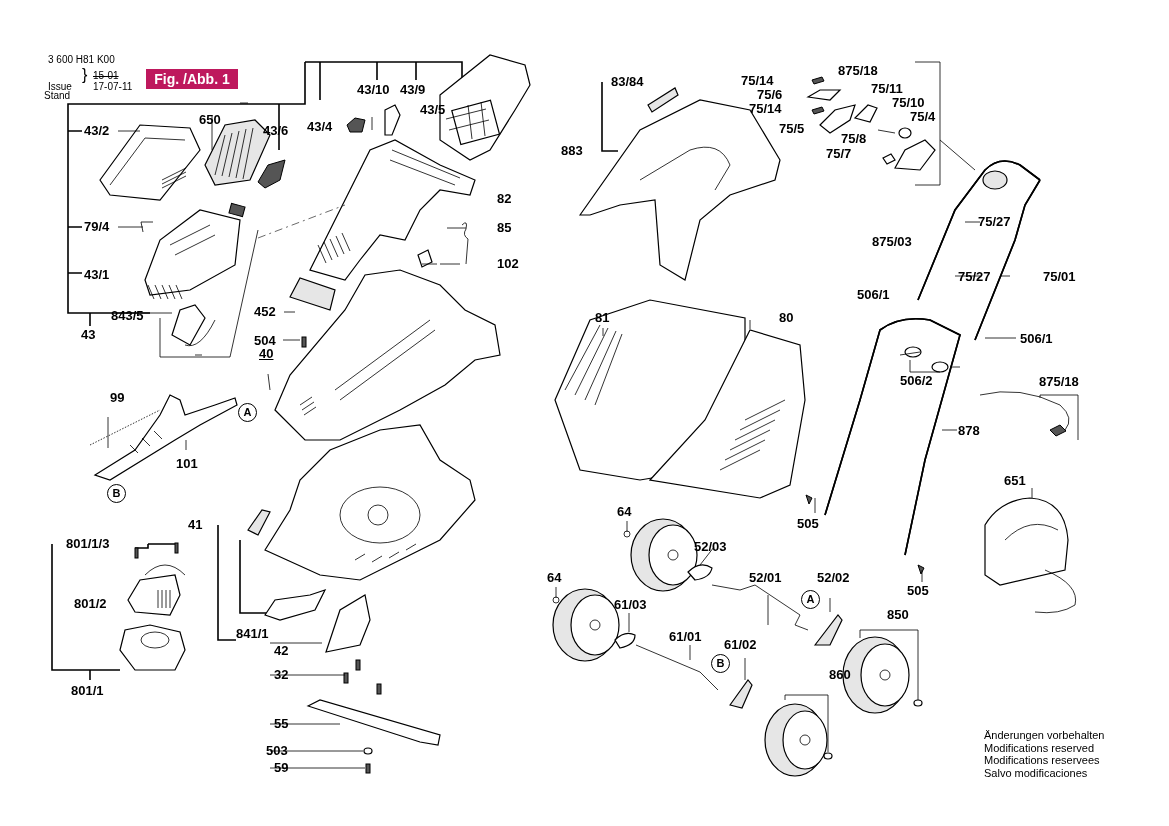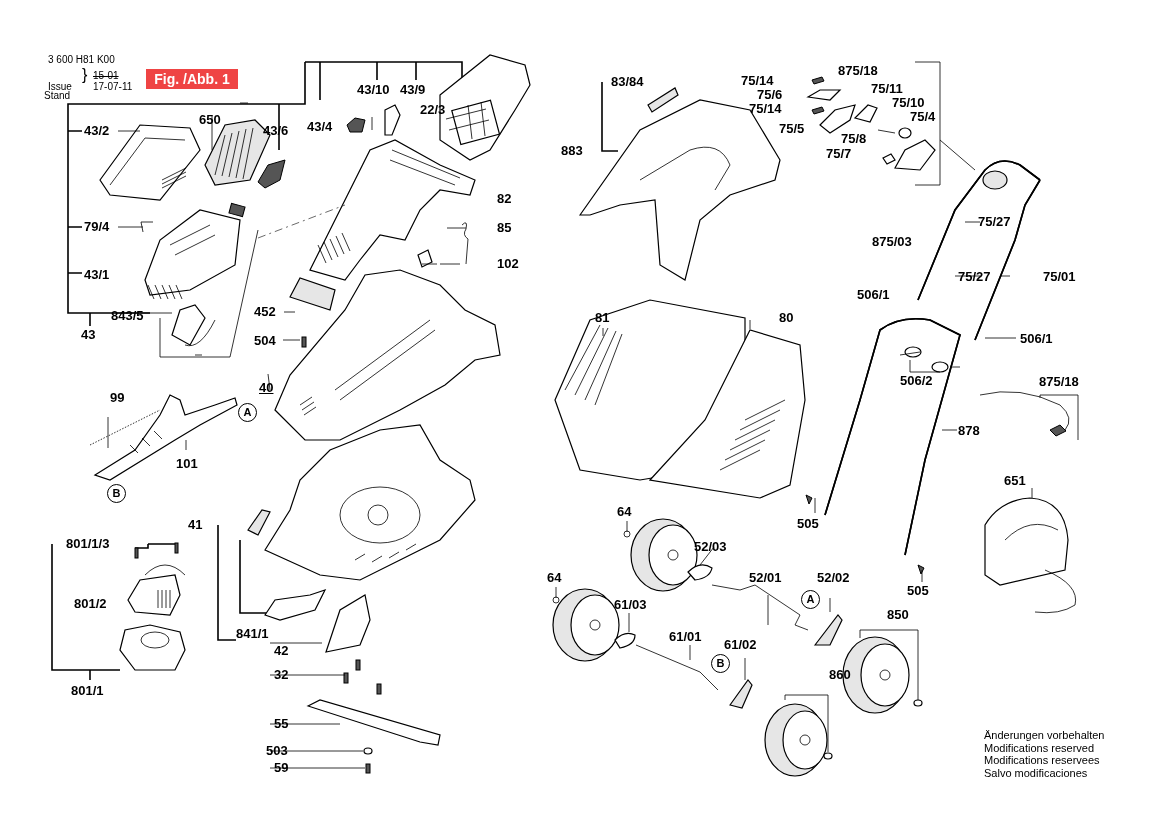--- a/index.html
+++ b/index.html
@@ -1,20 +1,20 @@
 <!DOCTYPE html>
 <html><head>
 <meta charset="utf-8">
 <style>
   html, body { margin: 0; padding: 0; background: #ffffff; }
   body { width: 1169px; height: 826px; position: relative; overflow: hidden;
          font-family: "Liberation Sans", sans-serif; color: #000; }
   .hdr { position: absolute; font-size: 10px; line-height: 11px; }
   .figbox { position: absolute; left: 146px; top: 69px; width: 92px; height: 20px;
-            background: #ef4444; color: #fff; font-weight: bold; font-size: 14px;
+            background: #be185d; color: #fff; font-weight: bold; font-size: 14px;
             line-height: 20px; text-align: center; }
   .lbl { position: absolute; font-weight: bold; font-size: 13px; line-height: 14px;
          white-space: nowrap; }
   .circ { position: absolute; width: 17px; height: 17px; border: 1.3px solid #000;
           border-radius: 50%; font-size: 11px; font-weight: bold; line-height: 17px;
           text-align: center; background: #fff; }
   .note { position: absolute; left: 984px; top: 729px; font-size: 11px; line-height: 12.5px; }
   svg#art { position: absolute; left: 0; top: 0; }
   .p { fill: #fff; stroke: #000; stroke-width: 1.2; }
   .pg { fill: #e6e6e6; stroke: #000; stroke-width: 1.2; }
@@ -248,31 +248,31 @@
 <div class="hdr" style="left:93px; top:70px; text-decoration:line-through;">15-01</div>
 <div class="hdr" style="left:93px; top:81px;">17-07-11</div>
 <div class="figbox">Fig. /Abb. 1</div>
 
 <div class="lbl" style="left:84px; top:124px;">43/2</div>
 <div class="lbl" style="left:199px; top:113px;">650</div>
 <div class="lbl" style="left:263px; top:124px;">43/6</div>
 <div class="lbl" style="left:307px; top:120px;">43/4</div>
 <div class="lbl" style="left:357px; top:83px;">43/10</div>
 <div class="lbl" style="left:400px; top:83px;">43/9</div>
-<div class="lbl" style="left:420px; top:103px;">22/3</div>
+<div class="lbl" style="left:420px; top:103px;">43/5</div>
 <div class="lbl" style="left:497px; top:192px;">82</div>
 <div class="lbl" style="left:84px; top:220px;">79/4</div>
 <div class="lbl" style="left:84px; top:268px;">43/1</div>
 <div class="lbl" style="left:111px; top:309px;">843/5</div>
 <div class="lbl" style="left:81px; top:328px;">43</div>
 <div class="lbl" style="left:497px; top:221px;">85</div>
 <div class="lbl" style="left:497px; top:257px;">102</div>
 <div class="lbl" style="left:254px; top:305px;">452</div>
 <div class="lbl" style="left:254px; top:334px;">504</div>
-<div class="lbl" style="left:259px; top:381px;text-decoration:underline;">40</div>
+<div class="lbl" style="left:259px; top:347px;text-decoration:underline;">40</div>
 <div class="lbl" style="left:110px; top:391px;">99</div>
 <div class="lbl" style="left:176px; top:457px;">101</div>
 <div class="lbl" style="left:188px; top:518px;">41</div>
 <div class="lbl" style="left:66px; top:537px;">801/1/3</div>
 <div class="lbl" style="left:74px; top:597px;">801/2</div>
 <div class="lbl" style="left:71px; top:684px;">801/1</div>
 <div class="lbl" style="left:236px; top:627px;">841/1</div>
 <div class="lbl" style="left:274px; top:644px;">42</div>
 <div class="lbl" style="left:274px; top:668px;">32</div>
 <div class="lbl" style="left:274px; top:717px;">55</div>

